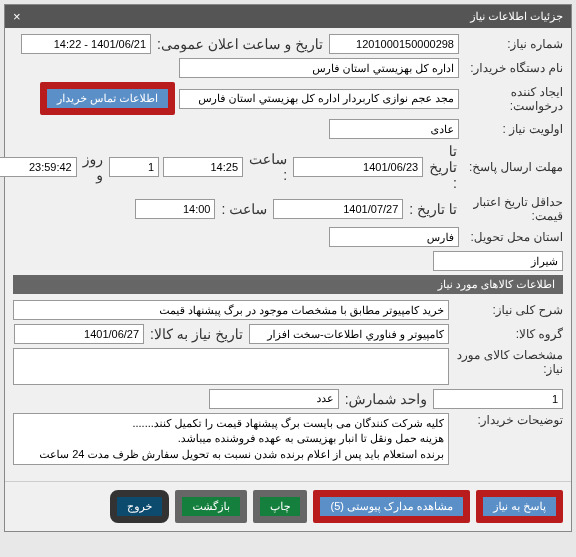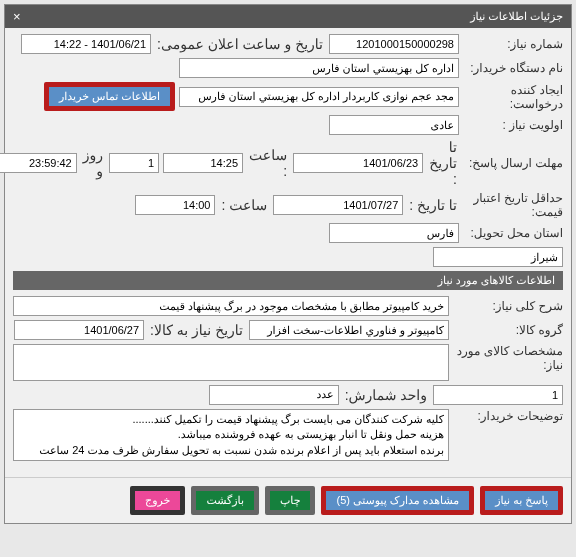--- a/index.html
+++ b/index.html
@@ -79,34 +79,35 @@
       font-size: 14px;
       color: #333;
       margin: 0 2px;
     }
     .highlight-pink {
       background: #ffc0cb;
     }
     .btn {
       background: #5a8fc7;
       color: #fff;
-      border: 5px solid #b91c1c;
+      border: 7px solid #b91c1c;
       padding: 3px 10px;
       font-size: 11px;
       font-family: Tahoma, Arial, sans-serif;
       cursor: pointer;
       border-radius: 2px;
     }
     .btn-gray {
       background: #15803d;
       border-color: #666;
     }
     .btn-dark {
-      background: #ec4899;
+      background: #0c4a6e;
       border-color: #333;
+      border-radius: 8px;
     }
     .footer-buttons {
       display: flex;
       gap: 6px;
       padding: 8px;
       justify-content: flex-start;
       border-top: 1px solid #ccc;
       margin-top: 6px;
     }
     .multi-row {

